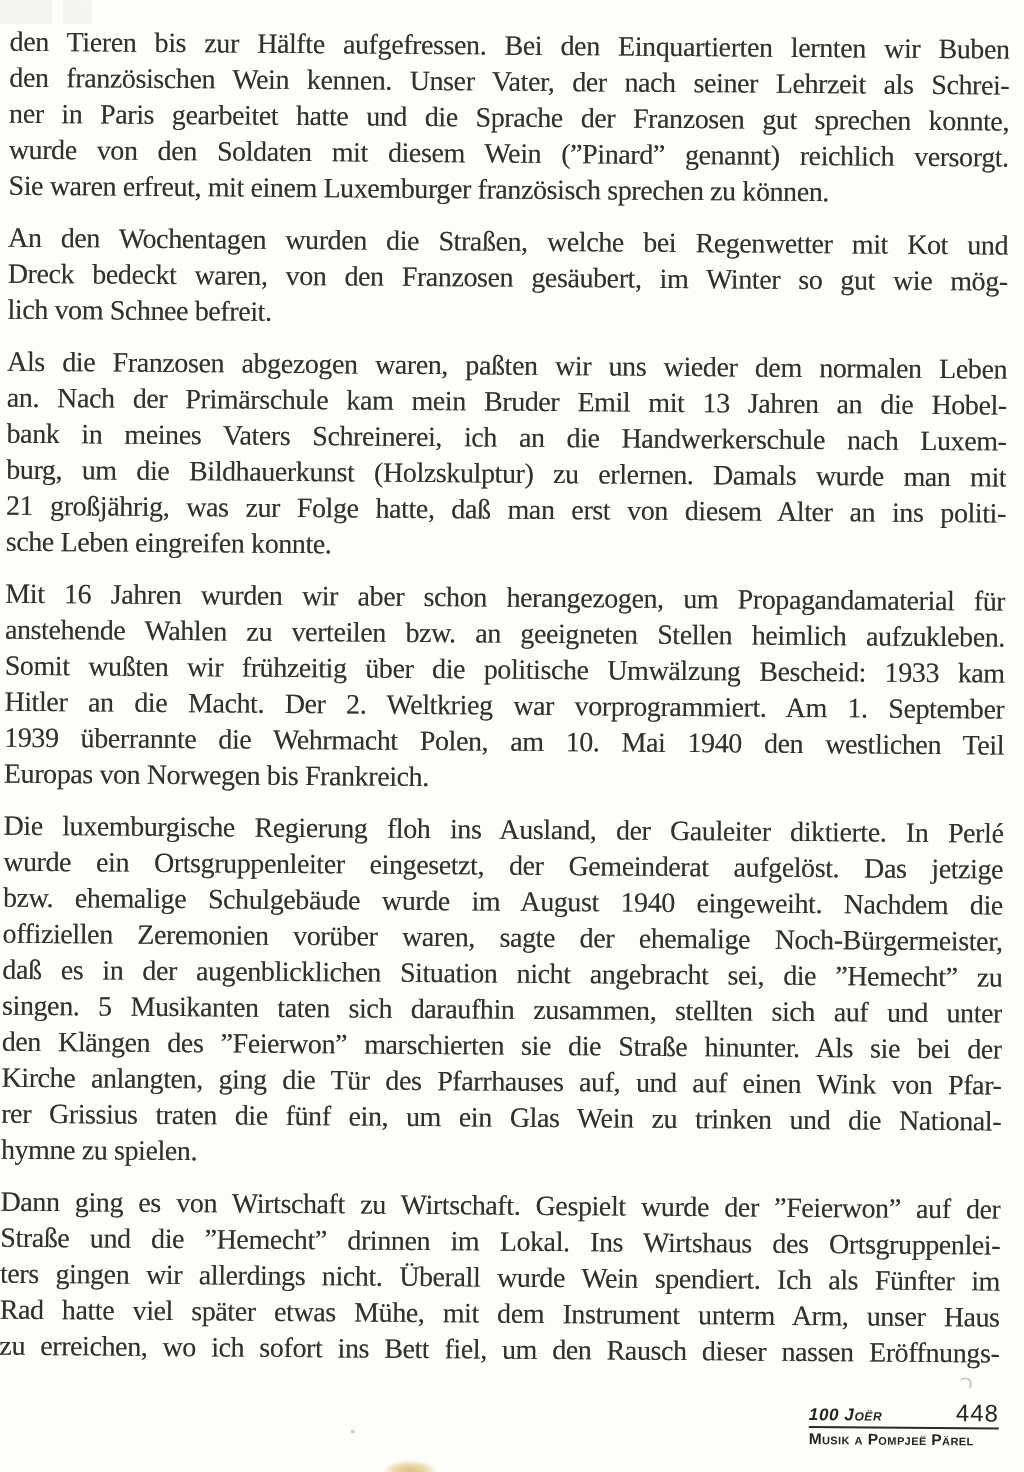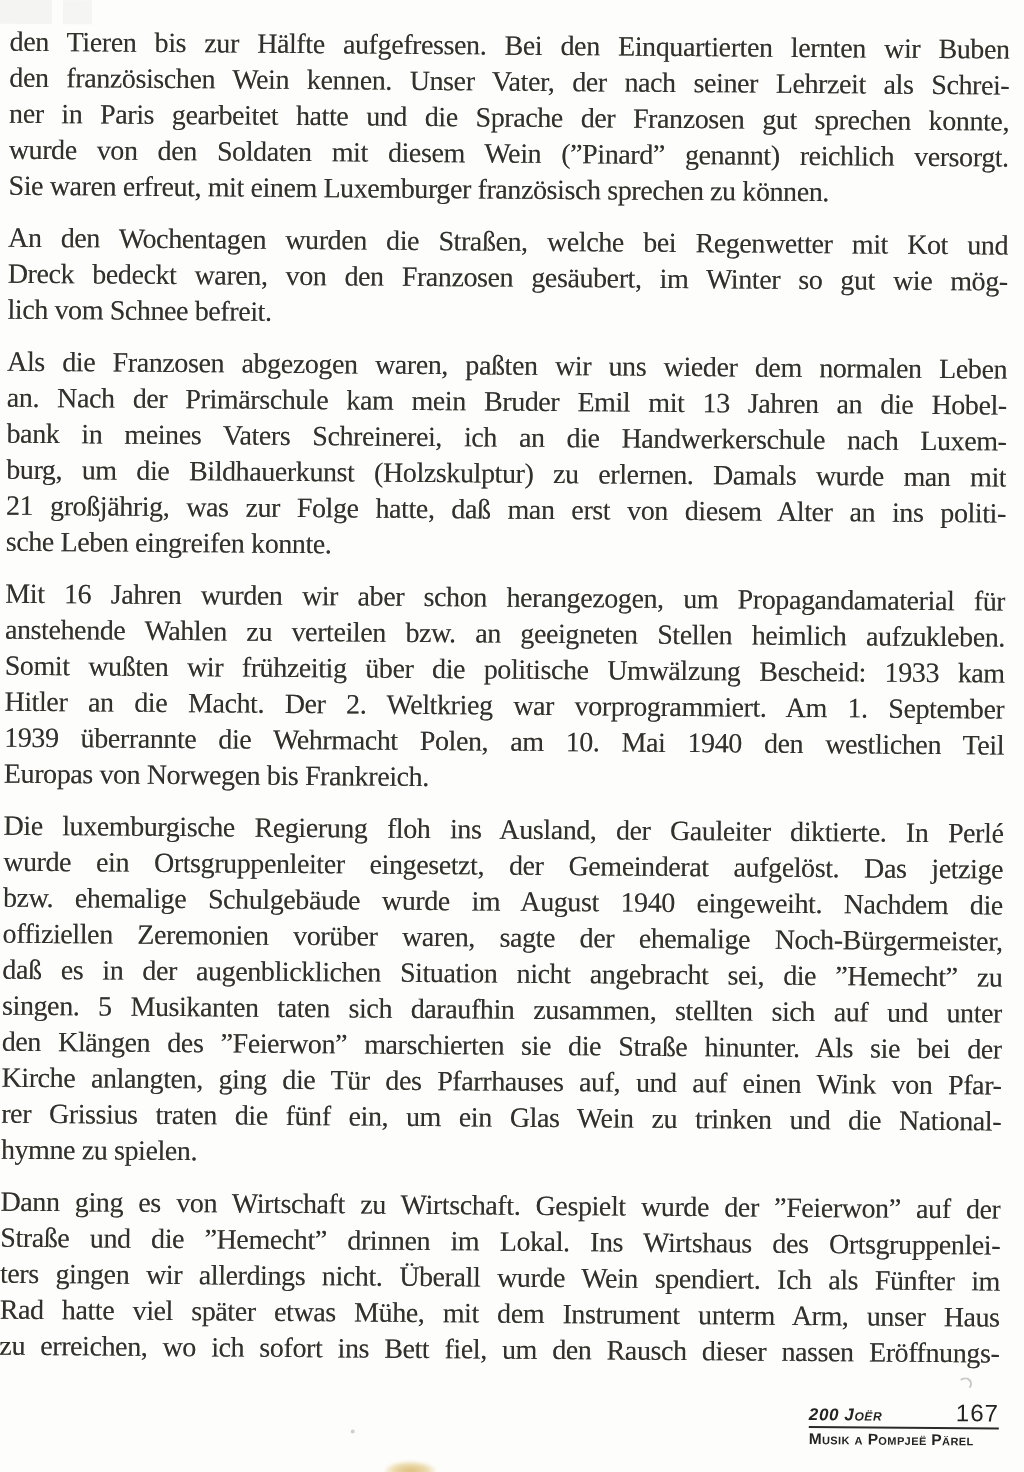--- a/index.html
+++ b/index.html
@@ -169,22 +169,22 @@
         <div class="line">Dann ging es von Wirtschaft zu Wirtschaft. Gespielt wurde der ”Feierwon” auf der</div>
         <div class="line">Straße und die ”Hemecht” drinnen im Lokal. Ins Wirtshaus des Ortsgruppenlei-</div>
         <div class="line">ters gingen wir allerdings nicht. Überall wurde Wein spendiert. Ich als Fünfter im</div>
         <div class="line">Rad hatte viel später etwas Mühe, mit dem Instrument unterm Arm, unser Haus</div>
         <div class="line">zu erreichen, wo ich sofort ins Bett fiel, um den Rausch dieser nassen Eröffnungs-</div>
       </div>
     </div>
 
   <div class="footer">
     <div class="footer-row">
-      <span class="book-title">200 Joër</span>
-      <span class="page-number">167</span>
+      <span class="book-title">100 Joër</span>
+      <span class="page-number">448</span>
     </div>
     <div class="footer-rule"></div>
     <div class="footer-subtitle">Musik a Pompjeë Pärel</div>
   </div>
 
   <div class="speck-footer"></div>
   <div class="speck-small"></div>
   <div class="smudge-yellow"></div>
 
 </div>

